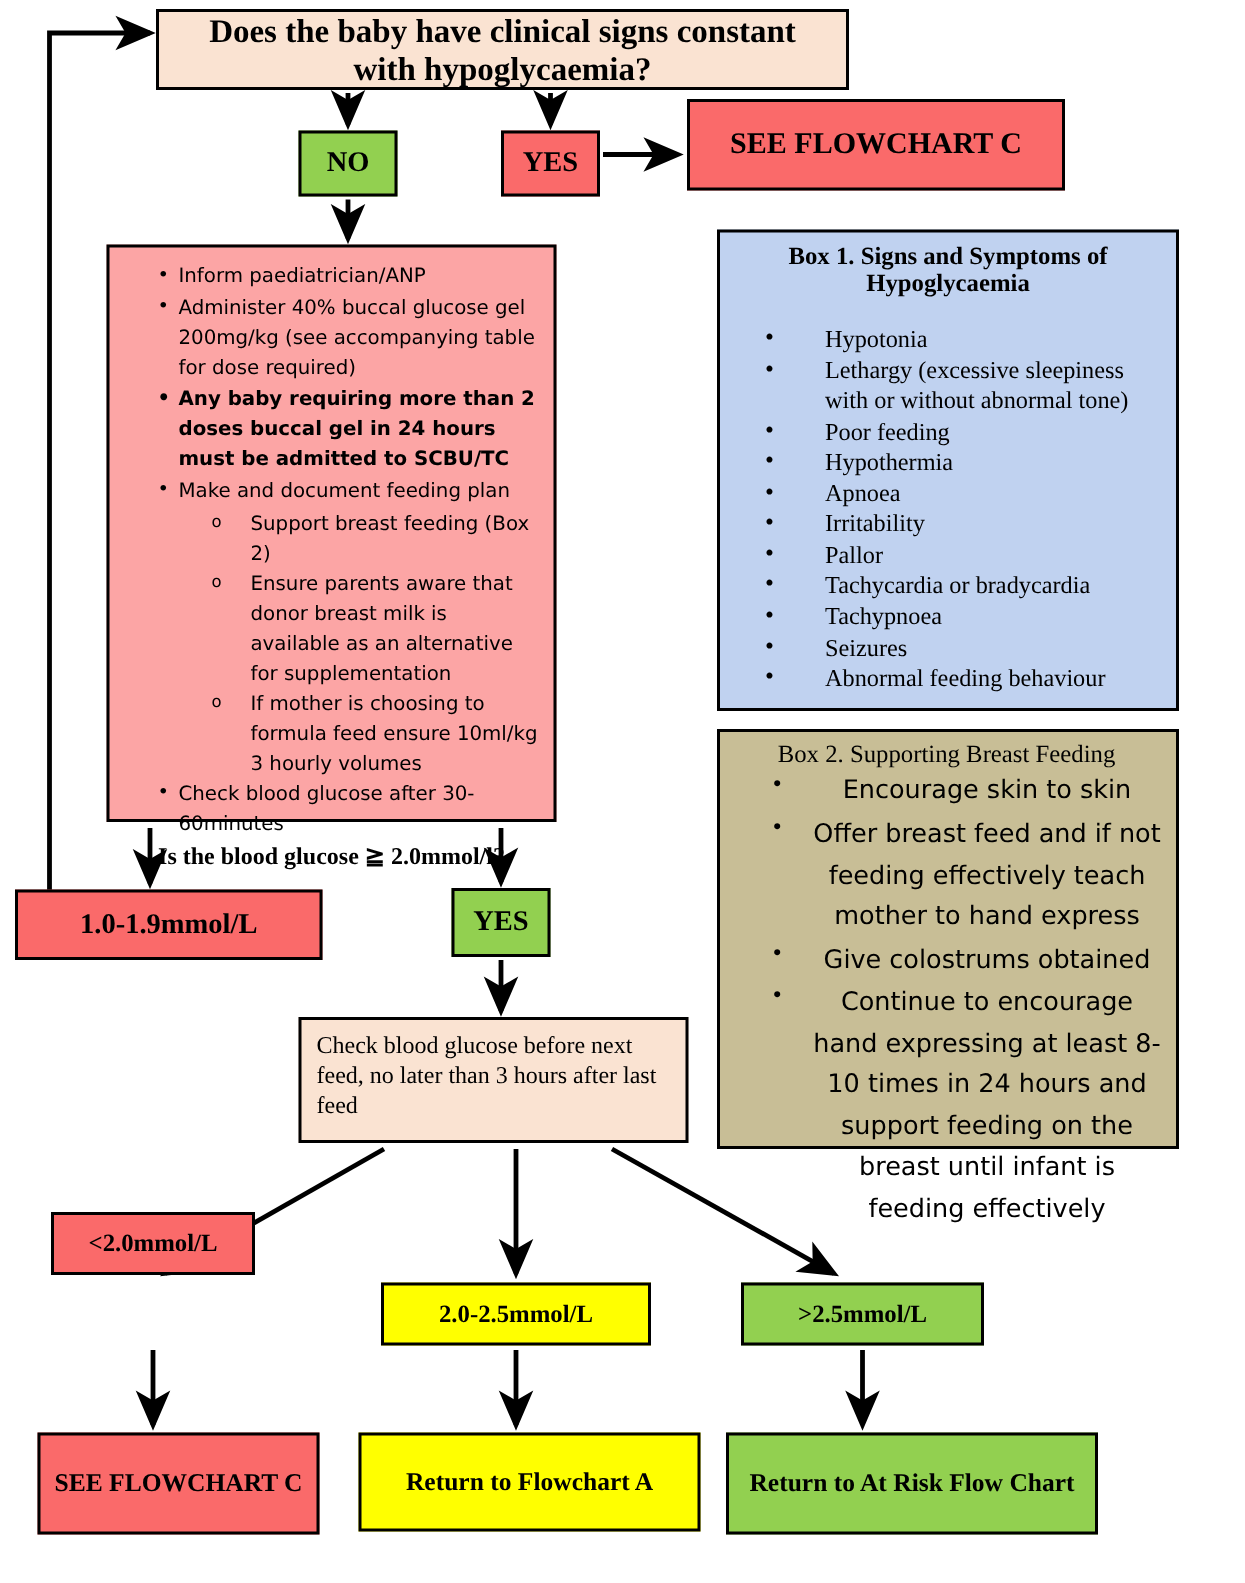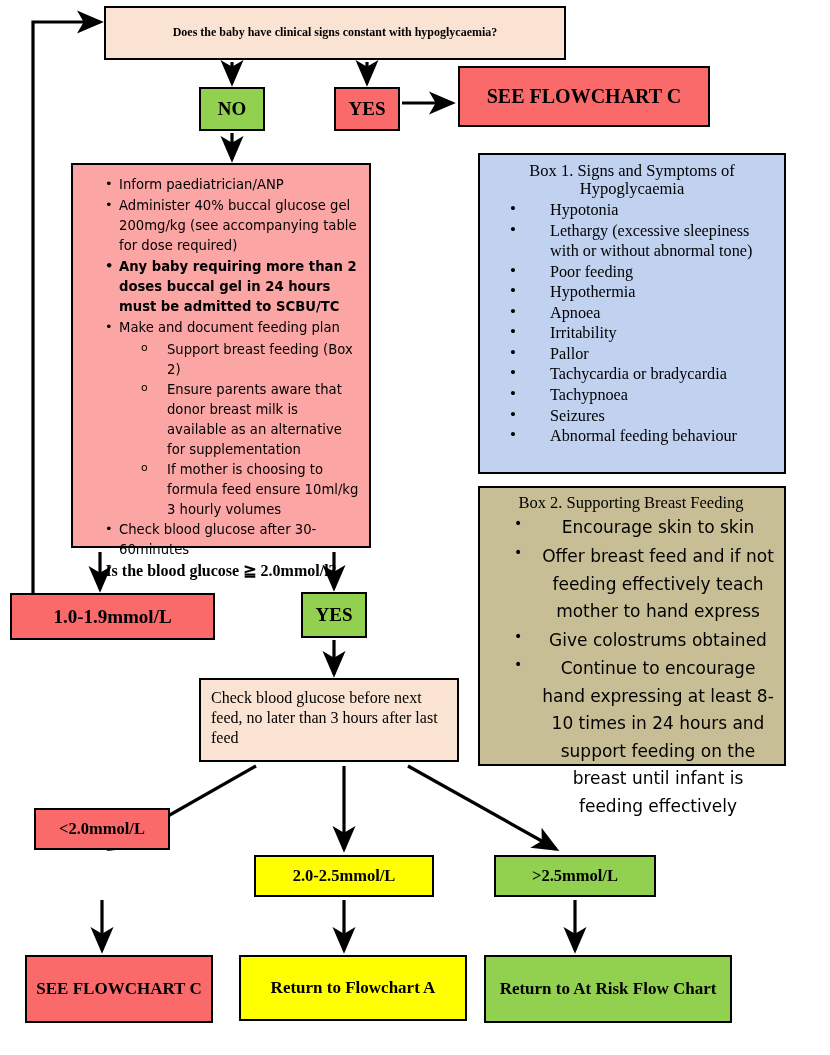--- a/index.html
+++ b/index.html
@@ -36,21 +36,21 @@
     position: absolute;
     border: 2px solid #000000;
     display: block;
     text-align: left;
   }
 
   
   #question-box {
     left: 104px; top: 6px; width: 462px; height: 54px;
     background: #FAE3D2;
-    font-size: 12px;
+    font-size: 22px;
     padding: 2px 12px;
   }
   #no-box {
     left: 199px; top: 87px; width: 66px; height: 44px;
     background: #92D050;
     font-size: 19px;
   }
   #yes-box-1 {
     left: 334px; top: 87px; width: 66px; height: 44px;
     background: #FA6A6A;
@@ -111,25 +111,25 @@
   }
 
   
   #box1 {
     left: 478px; top: 153px; width: 308px; height: 321px;
     background: #C0D2F0;
     padding: 7px 8px 6px 8px;
     font-family: "Liberation Serif", serif;
   }
   #box1 .box-title {
-    font-weight: normal;
+    font-weight: bold;
     font-size: 16.5px;
     text-align: center;
     line-height: 1.12;
-    margin-bottom: 1px;
+    margin-bottom: 17px;
     padding: 0 8px;
   }
   #box1 ul {
     margin: 0; padding: 0 0 0 22px;
     list-style: none;
   }
   #box1 li {
     position: relative;
     font-size: 16.2px;
     line-height: 1.27;

